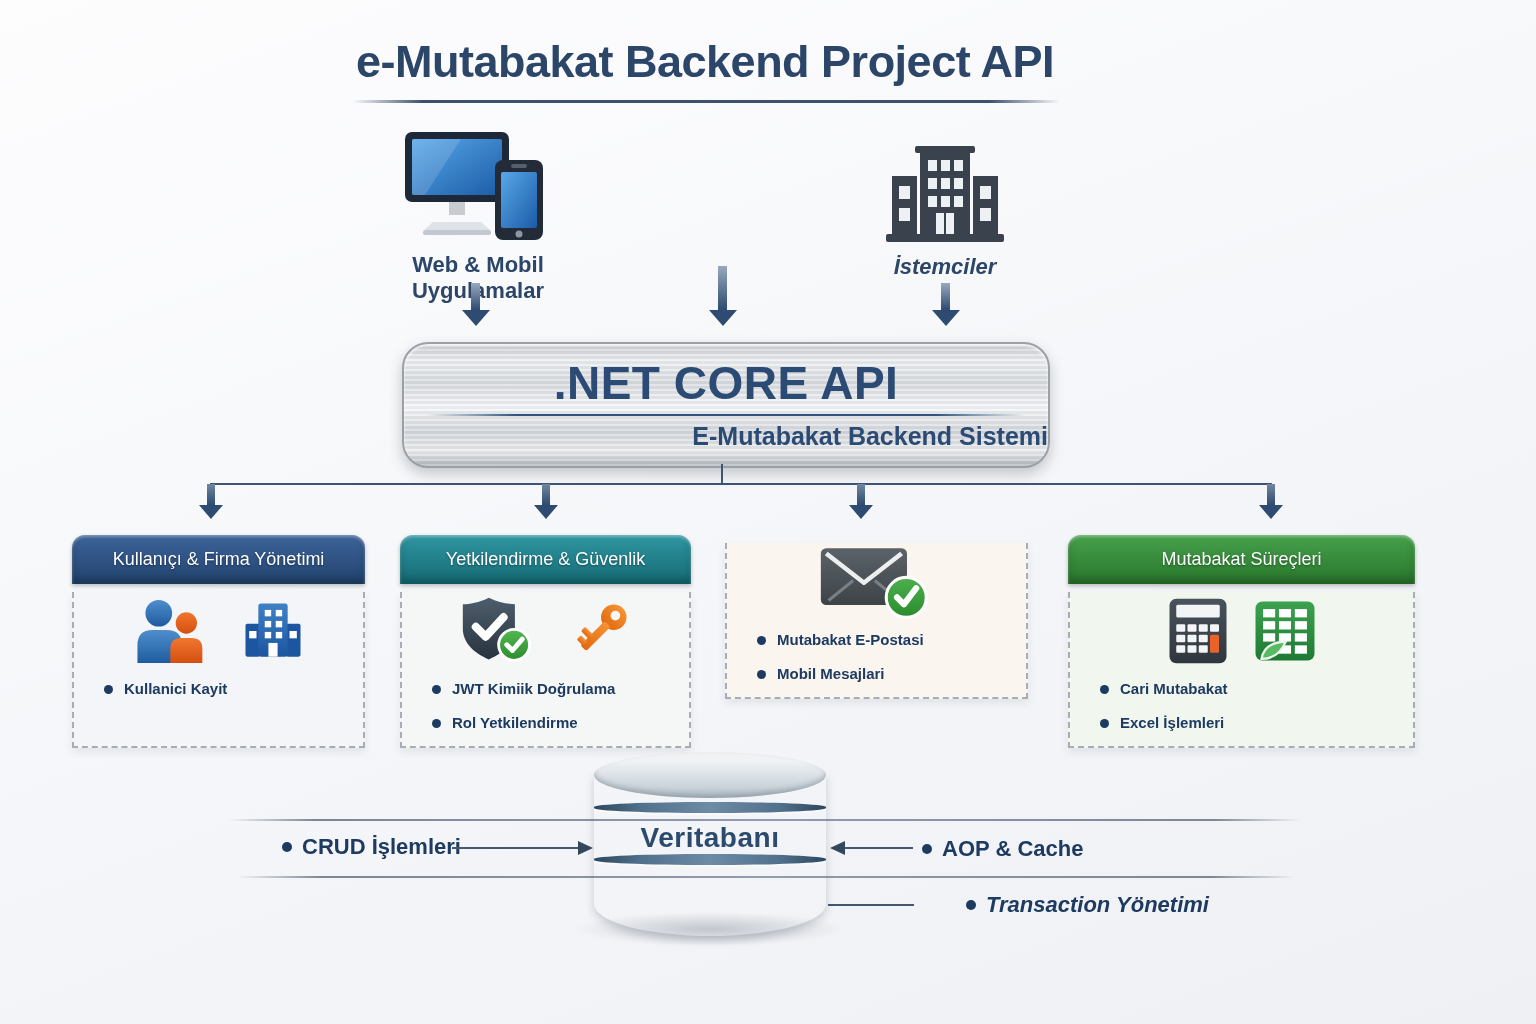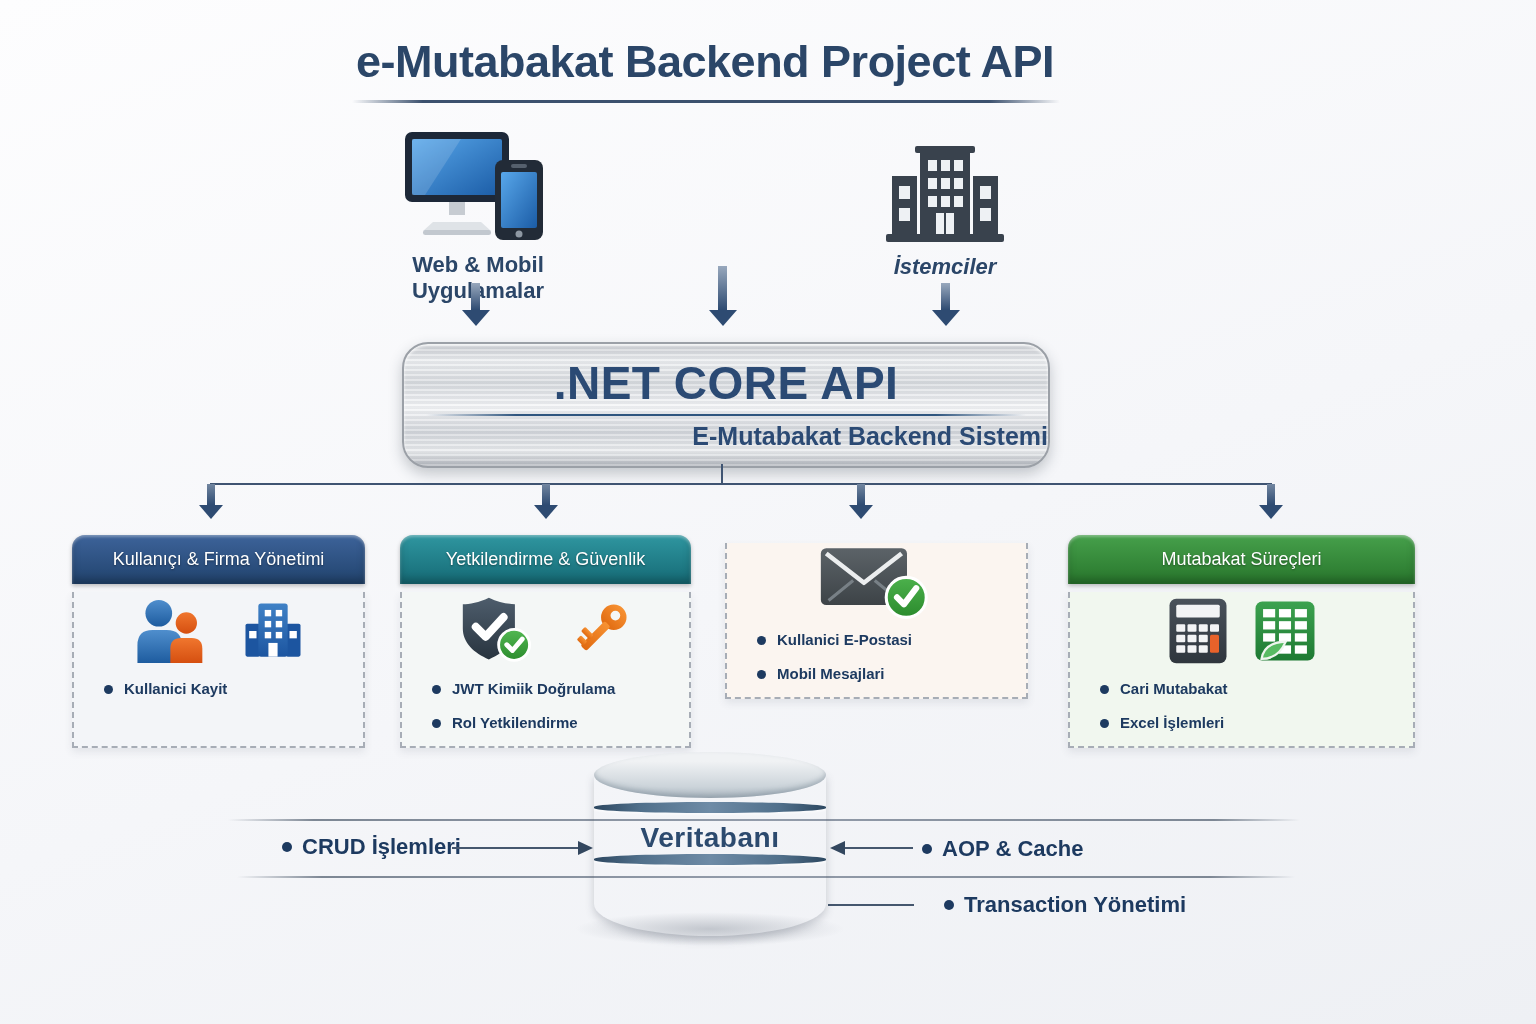--- a/index.html
+++ b/index.html
@@ -295,21 +295,21 @@
               </linearGradient>
           </defs>
           <rect x="2" y="8" width="112" height="74" rx="7" fill="url(#env)"></rect>
           <path d="M9 15 L58 53 L107 15" stroke="#eceeef" stroke-width="6" fill="none" stroke-linejoin="round"></path>
           <path d="M12 76 L44 50 M104 76 L72 50" stroke="#788086" stroke-width="4" fill="none"></path>
           <circle cx="113" cy="72" r="26" fill="url(#gb2)" stroke="#ffffff" stroke-width="4"></circle>
           <path d="M101 72 L110 81 L126 60" stroke="#ffffff" stroke-width="8" fill="none" stroke-linecap="round" stroke-linejoin="round"></path>
         </svg>
       </div>
       <ul class="card-list">
-        <li>Kullanici E-Postasi</li>
+        <li>Mutabakat E-Postasi</li>
         <li>Mobil Mesajlari</li>
       </ul>
     </div>
   </div>
 
   <div class="card" style="left:1068px;width:347px;">
     <div class="card-header h-green">Mutabakat Süreçleri</div>
     <div class="card-body b-green">
       <div class="card-icons">
         <svg width="60" height="68" viewBox="0 0 80 90">
@@ -378,15 +378,15 @@
     <div class="cyl-label">Veritabanı</div>
   </div>
 
   <div class="db-note" style="left:282px;top:834px;">CRUD İşlemleri</div>
   <div class="h-conn head-right" style="left:452px;top:847px;width:126px;"></div>
 
   <div class="h-conn head-left" style="left:845px;top:847px;width:68px;"></div>
   <div class="db-note" style="left:922px;top:836px;">AOP &amp; Cache</div>
 
   <div class="h-conn" style="left:828px;top:904px;width:86px;"></div>
-  <div class="db-note" style="left:944px;top:892px;">Transaction Yönetimi</div>
+  <div class="db-note" style="left:966px;top:892px;font-style:italic;">Transaction Yönetimi</div>
 
 </div>
 
 </body></html>

